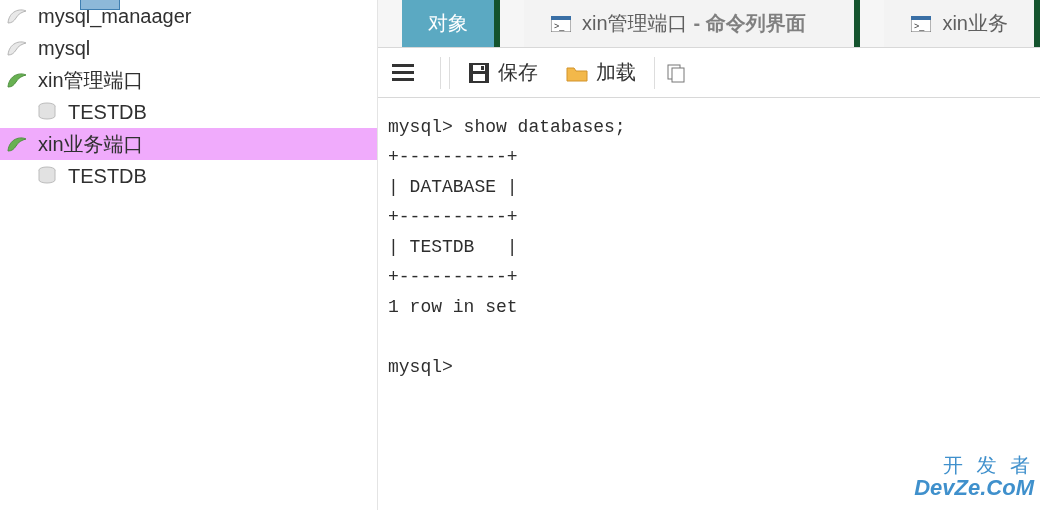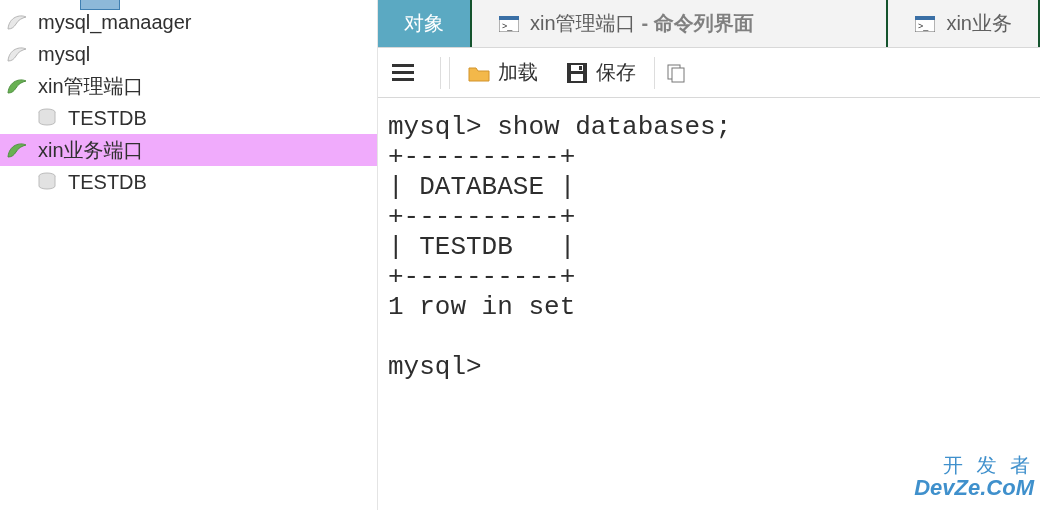--- a/index.html
+++ b/index.html
@@ -1,33 +1,33 @@
 <!DOCTYPE html>
 <html><head>
 <meta charset="utf-8">
 <style>
   * { margin:0; padding:0; box-sizing:border-box; }
   body { font-family:"Microsoft YaHei","Segoe UI",sans-serif; font-size:18px; color:#303030; background:#fff; width:1040px; height:510px; overflow:hidden; position:relative; }
   .app { display:flex; height:100%; }
-  .sidebar { width:378px; border-right:1px solid #e4e4e4; padding-top:6px; background:#fff; }
+  .sidebar { width:378px; border-right:1px solid #e4e4e4; background:#fff; }
   .tree-row { display:flex; align-items:center; height:32px; padding-left:6px; cursor:default; font-size:20px; }
   .tree-row.selected { background:#f0abfc; }
   .ico { width:22px; height:22px; margin-right:10px; display:inline-flex; align-items:center; justify-content:center; }
   .indent { width:30px; display:inline-block; }
   .main { flex:1; display:flex; flex-direction:column; }
   .tabs { display:flex; height:48px; border-bottom:1px solid #d8d8d8; background:#f6f6f6; }
-  .tab { display:flex; align-items:center; padding:14px 26px; font-size:20px; border-right:2px solid #14532d; background:#f3f3f3; color:#606060; }
+  .tab { display:flex; align-items:center; padding:14px 26px; font-size:20px; border-right:6px solid #14532d; background:#f3f3f3; color:#606060;margin-left:24px; }
   .tab.active { background:#5ba9c2; color:#fff; }
   .tab .ico { margin-right:10px; }
   .tab-sub { color:#808080; margin-left:6px;font-weight:bold; }
   .toolbar { display:flex; align-items:center; height:50px; border-bottom:1px solid #d8d8d8; background:#fff; font-size:20px; }
   .tbtn { display:flex; align-items:center; padding:0 14px; height:100%; cursor:pointer; }
   .tbtn .ico { margin-right:8px; }
   .sep { width:1px; height:32px; background:#ddd; margin:0 4px; }
-  .console { flex:1; padding:14px 10px; font-family:Consolas,"Courier New",monospace; font-size:26px; line-height:30px; color:#2e2e2e; white-space:pre; }
+  .console { flex:1; padding:14px 10px; font-family:Consolas,"Courier New",monospace; font-size:18px; line-height:30px; color:#2e2e2e; white-space:pre; }
   .watermark { position:absolute; bottom:10px; right:6px; text-align:right; line-height:1.1; color:#3f90cc; font-size:20px; letter-spacing:4px; }
   .watermark .line2 { letter-spacing:0; font-size:22px; font-weight:bold;font-style:italic; }
   .blob { width:40px; height:10px; position:absolute; top:0; left:80px; background:#8db9d9; border:1px solid #3f7fb1; border-top:none; }
 </style>
 </head>
 <body>
 
 <div class="blob"></div>
 
 <div class="app">
@@ -121,36 +121,36 @@
               <rect y="0" width="22" height="3" fill="#333"></rect>
               <rect y="7" width="22" height="3" fill="#333"></rect>
               <rect y="14" width="22" height="3" fill="#333"></rect>
             </svg>
           </span>
       </div>
       <div class="sep"></div>
       <div class="sep"></div>
       <div class="tbtn">
         <span class="ico">
-            <svg width="22" height="18">
-              <path d="M1 4 h7 l2 3 h11 v10 h-20 z" fill="#f3b84a" stroke="#d2932a"></path>
-            </svg>
-          </span>
-        <span>加载</span>
-      </div>
-      <div class="tbtn">
-        <span class="ico">
             <svg width="20" height="20">
               <rect width="20" height="20" fill="#333"></rect>
               <rect x="4" y="2" width="12" height="6" fill="#fff"></rect>
               <rect x="4" y="11" width="12" height="7" fill="#fff"></rect>
               <rect x="12" y="3" width="3" height="4" fill="#333"></rect>
             </svg>
           </span>
         <span>保存</span>
+      </div>
+      <div class="tbtn">
+        <span class="ico">
+            <svg width="22" height="18">
+              <path d="M1 4 h7 l2 3 h11 v10 h-20 z" fill="#f3b84a" stroke="#d2932a"></path>
+            </svg>
+          </span>
+        <span>加载</span>
       </div>
       <div class="sep"></div>
       <div class="tbtn" style="padding-left:6px">
         <span class="ico">
             <svg width="20" height="20">
               <rect x="2" y="2" width="12" height="14" fill="#fff" stroke="#777"></rect>
               <rect x="6" y="5" width="12" height="14" fill="#fff" stroke="#777"></rect>
             </svg>
           </span>
       </div>

